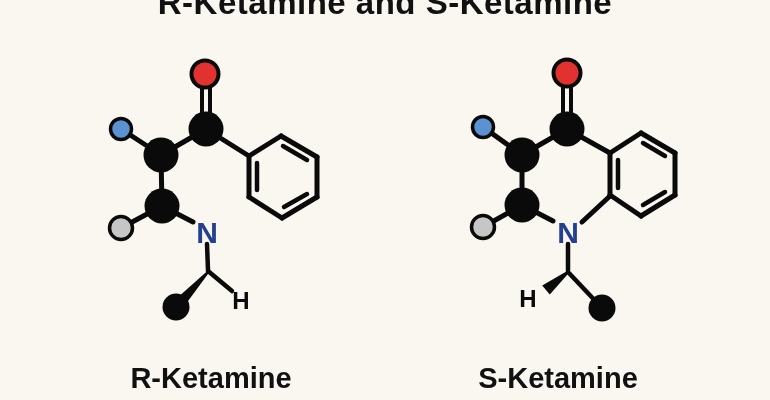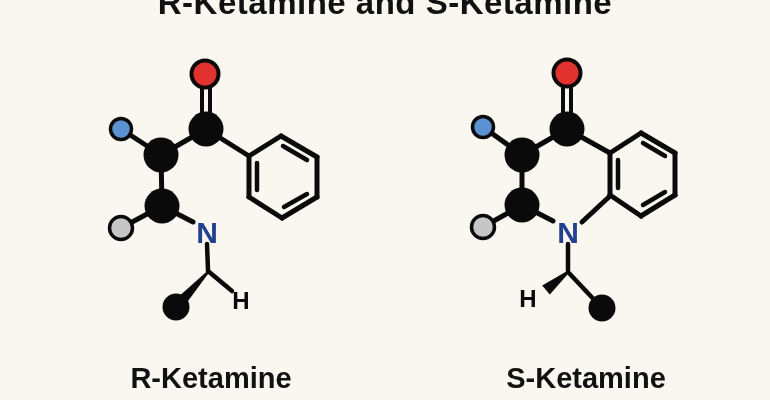--- a/index.html
+++ b/index.html
@@ -12,21 +12,21 @@
     position:absolute;top:-16px;left:50%;transform:translateX(-50%);
     font-size:33px;font-weight:700;color:var(--txt,#111);
     white-space:nowrap;letter-spacing:.5px;
   }
   .mol-label{
     position:absolute;top:362px;transform:translateX(-50%);
     font-size:29px;font-weight:700;color:var(--txt,#111);
     white-space:nowrap;
   }
   .mol-label.r{left:211px;}
-  .mol-label.s{left:586px;}
+  .mol-label.s{left:558px;}
   svg{position:absolute;top:0;left:0;}
   svg text{font-family:"Liberation Sans",sans-serif;}
 </style>
 </head>
 <body>
 
 <div class="title">R-Ketamine and S-Ketamine</div>
 
 <svg id="mol-svg" width="770" height="400" viewBox="0 0 770 400">
     <g>

